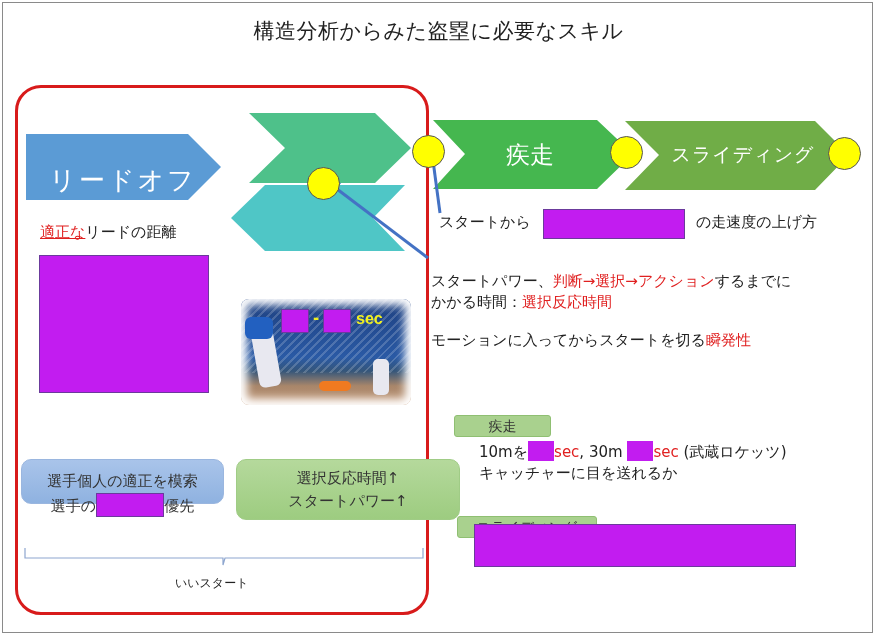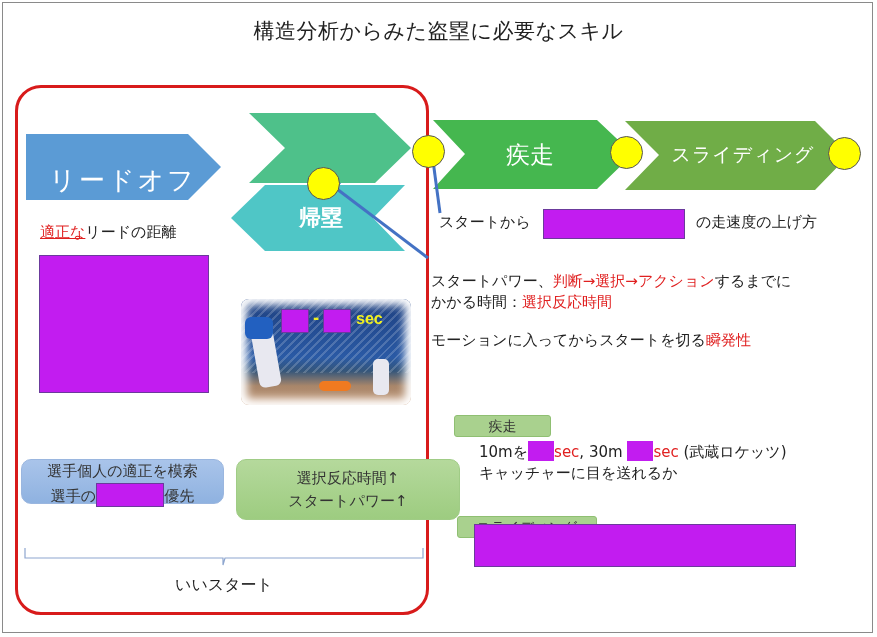--- a/index.html
+++ b/index.html
@@ -41,21 +41,20 @@
 
     <line x1="425" y1="255" x2="330" y2="183" stroke="#4472c4" stroke-width="3"></line>
     <polygon points="322,177 338,180 331,190" fill="#4472c4"></polygon>
     <line x1="437" y1="210" x2="429" y2="150" stroke="#4472c4" stroke-width="3"></line>
     <polygon points="427,140 434,153 423,153" fill="#4472c4"></polygon>
 
     <path d="M22,545 L22,555 L220,555 L220,562 L222,555 L420,555 L420,545" fill="none" stroke="#8ea6cf" stroke-width="1.2"></path>
   </svg>
 
   <div class="shape-text" style="left:30px;top:160px;width:180px;font-size:26px;letter-spacing:3px;">リードオフ</div>
-  <div class="shape-text" style="left:268px;top:200px;width:100px;font-size:22px;font-weight:bold;">帰塁</div>
   <div class="shape-text" style="left:472px;top:136px;width:110px;font-size:24px;">疾走</div>
   <div class="shape-text" style="left:660px;top:139px;width:160px;font-size:19px;letter-spacing:1px;">スライディング</div>
 
   <div class="yellow-dot" style="left:304px;top:164px;"></div>
   <div class="yellow-dot" style="left:409px;top:132px;"></div>
   <div class="yellow-dot" style="left:607px;top:133px;"></div>
   <div class="yellow-dot" style="left:825px;top:134px;"></div>
 
   <div class="txt" style="left:37px;top:220px;">
     <span class="red" style="text-decoration:underline;">適正な</span><span>リードの距離</span>
@@ -91,24 +90,24 @@
   <div class="txt" style="left:476px;top:438px;line-height:21px;">
     <div style="position:relative;">
       <span>10mを</span><span style="display:inline-block;width:26px;height:20px;background:#c21cf0;vertical-align:-4px;"></span><span class="red">sec</span><span>, 30m </span><span style="display:inline-block;width:26px;height:20px;background:#c21cf0;vertical-align:-4px;"></span><span class="red">sec</span><span> (武蔵ロケッツ)</span>
     </div>
     <div>キャッチャーに目を送れるか</div>
   </div>
 
   <div class="tag" style="left:454px;top:513px;width:140px;height:22px;line-height:20px;">スライディング</div>
   <div class="purple" style="left:471px;top:521px;width:322px;height:43px;"></div>
 
-  <div class="label-box" style="left:18px;top:456px;width:203px;height:45px;background:linear-gradient(180deg,#a9c4ea,#8fb2e0);border:1px solid #9ab6df;padding-top:0;">
+  <div class="label-box" style="left:18px;top:456px;width:203px;height:45px;background:linear-gradient(180deg,#a9c4ea,#8fb2e0);border:1px solid #9ab6df;padding-top:10px;">
     <div>選手個人の適正を模索</div>
     <div><span>選手の</span><span style="display:inline-block;width:68px;height:24px;background:#c21cf0;border:1px solid #6b3a9c;vertical-align:-6px;"></span><span>優先</span></div>
   </div>
   <div class="label-box" style="left:233px;top:456px;width:224px;height:61px;background:linear-gradient(180deg,#b5d99c,#9dcc80);border:1px solid #a0cc86;padding-top:7px;">
     <div>選択反応時間↑</div>
     <div>スタートパワー↑</div>
   </div>
 
-  <div class="txt" style="left:172px;top:572px;font-size:16px;">いいスタート</div>
+  <div class="txt" style="left:172px;top:572px;font-size:12px;">いいスタート</div>
 
 </div>
 
 </body></html>

